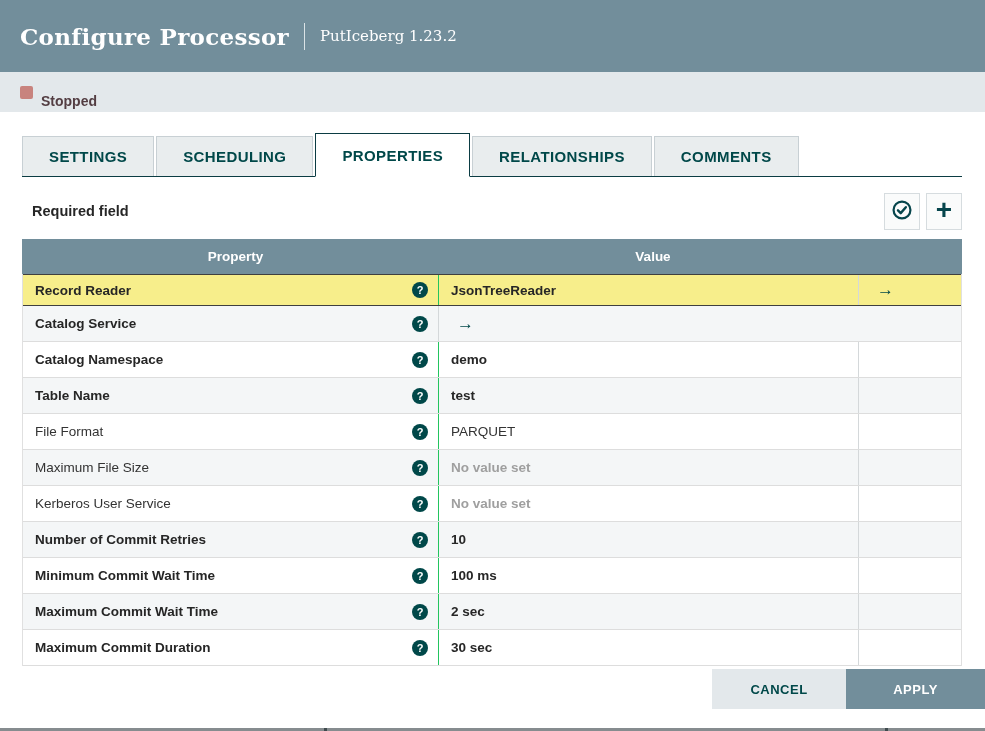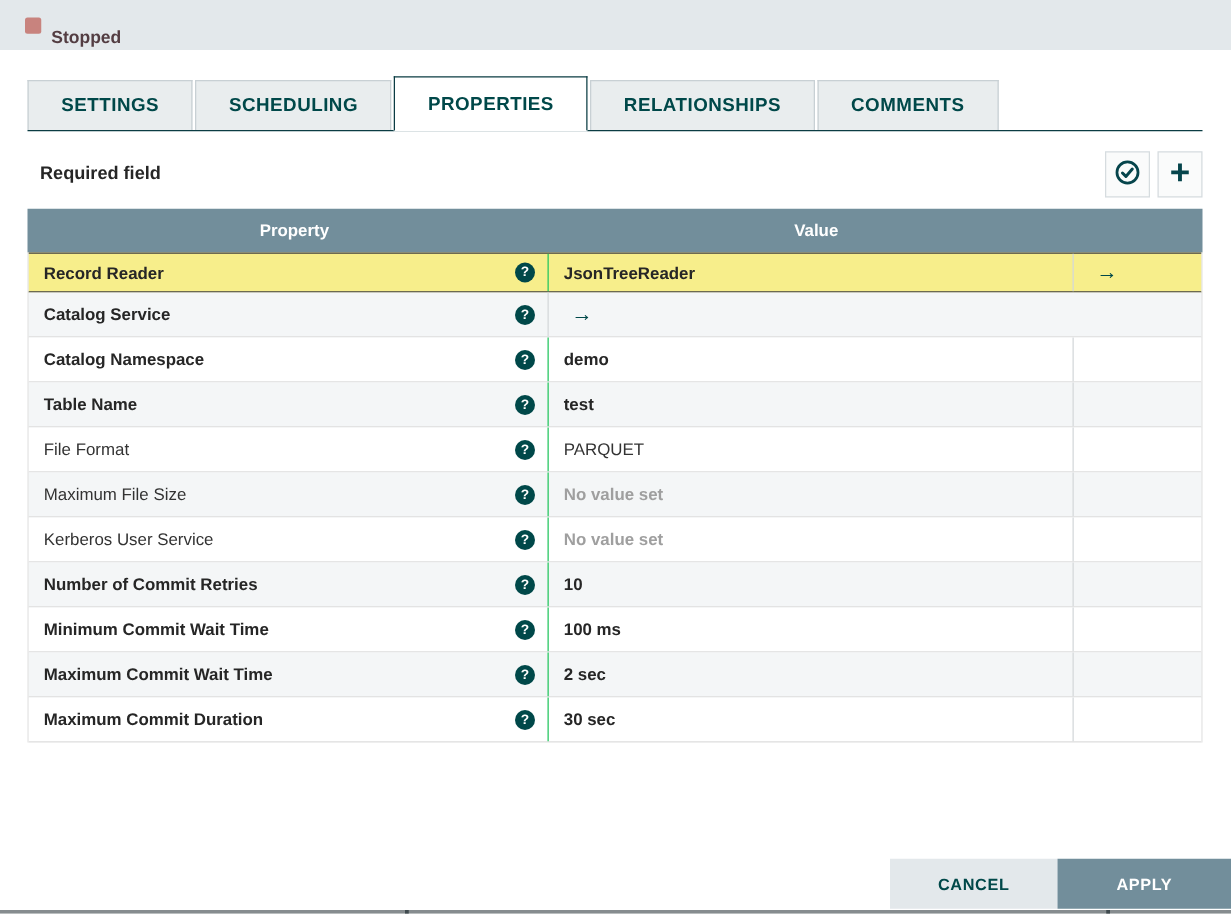--- a/index.html
+++ b/index.html
@@ -195,21 +195,21 @@
   }
   .goto-arrow {
     color: #004849;
     font-weight: bold;
     font-size: 17px;
   }
 
   
   .footer {
     position: absolute;
-    right: 0; bottom: 4px;
+    right: 0; bottom: 22px;
     display: flex;
   }
   .btn {
     height: 40px;
     border: none;
     font-family: "Liberation Sans", sans-serif;
     font-size: 13px;
     font-weight: bold;
     letter-spacing: 0.5px;
     cursor: pointer;
@@ -229,20 +229,25 @@
     bottom: 0;
     width: 3px; height: 3px;
     background: #3f4a4e;
   }
 </style>
 </head>
 <body>
 
 <div>
 
+  <div class="dlg-header">
+    <span class="dlg-title">Configure Processor</span>
+    <span class="dlg-sep"></span>
+    <span class="dlg-subtitle">PutIceberg 1.23.2</span>
+  </div>
 
   <div class="status-bar">
     <span class="status-square"></span>
     <span class="status-label">Stopped</span>
   </div>
 
   <div class="content">
 
     <div class="tab-bar" id="tab-bar">
         <div class="tab">SETTINGS</div>

